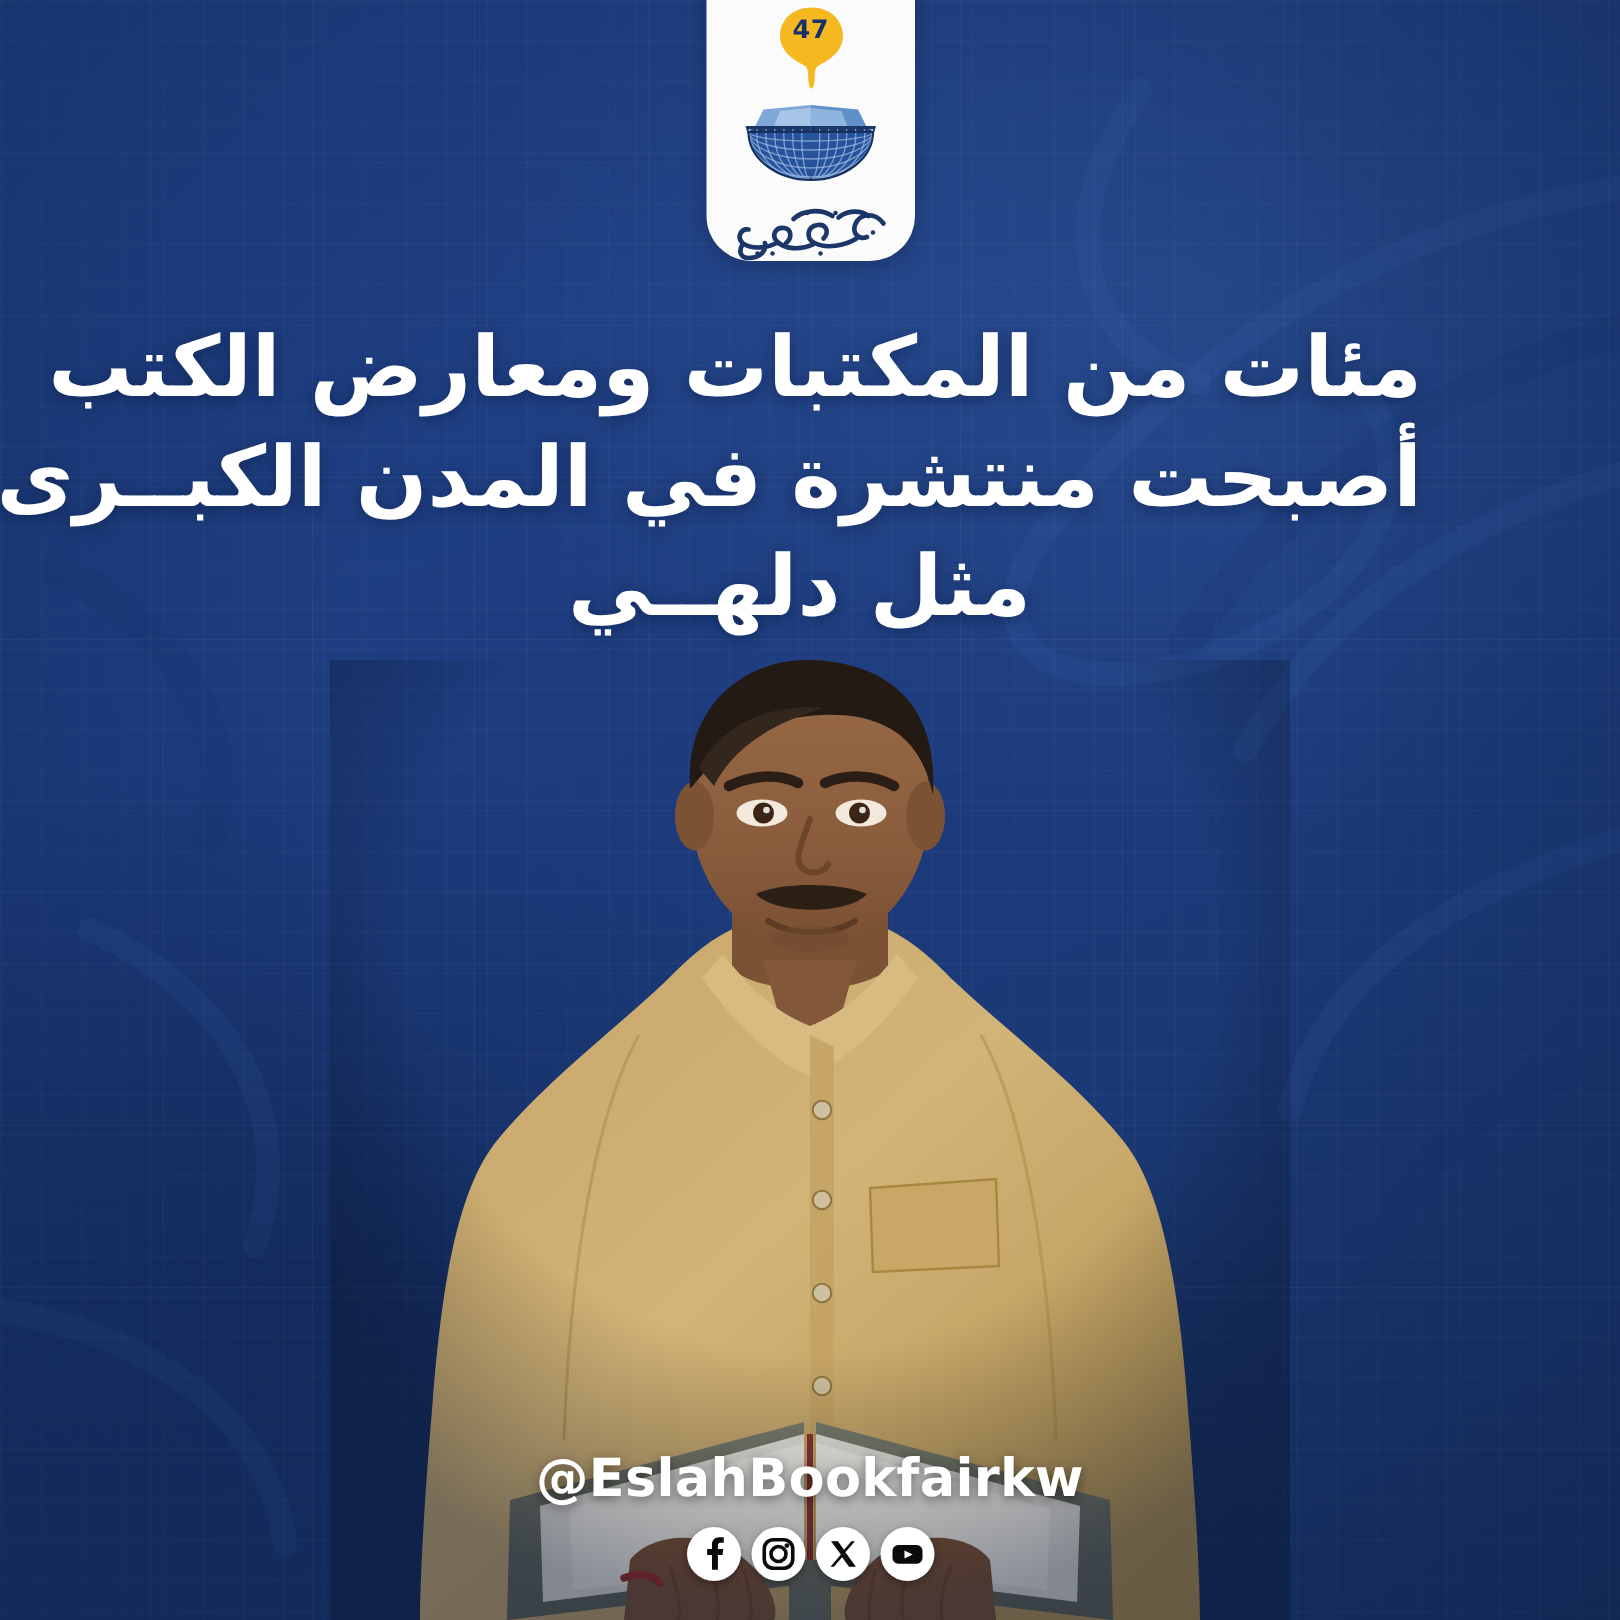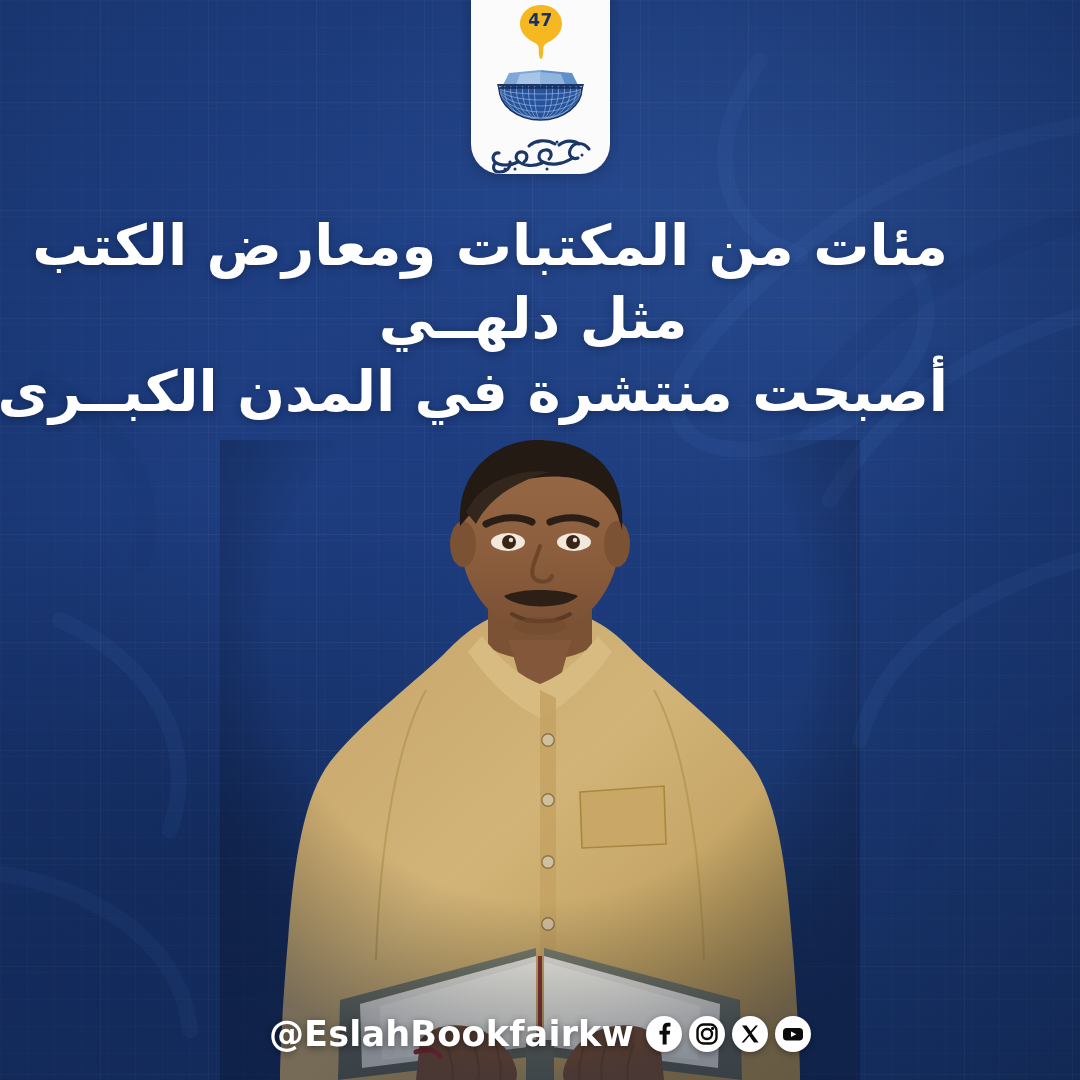--- a/index.html
+++ b/index.html
@@ -61,21 +61,21 @@
   .headline .ln{display:block;white-space:nowrap;}
 
   
   .person{position:absolute;left:50%;transform:translateX(-50%);
     bottom:0;width:640px;height:640px;}
   .person svg{display:block;width:100%;height:100%;}
 
   
   .footer{
     position:absolute;left:0;right:0;bottom:26px;
-    display:flex;align-items:center;justify-content:center;gap:12px;
+    display:flex;align-items:center;justify-content:center;gap:12px;flex-direction:column;
   }
   .handle{
     color:#fff;font-size:35px;font-weight:bold;letter-spacing:.2px;
     text-shadow:0 2px 7px rgba(0,0,0,.45);
     font-family:"DejaVu Sans","Liberation Sans",sans-serif;
   }
   .socials{display:flex;align-items:center;gap:7px;}
   .sicon{width:36px;height:36px;border-radius:50%;background:#fff;
     display:flex;align-items:center;justify-content:center;
     box-shadow:0 2px 6px rgba(0,0,0,.35);}
@@ -177,22 +177,22 @@
           <circle cx="20" cy="36" r="1.5"></circle>
             <circle cx="62" cy="36" r="1.5"></circle>
           <circle cx="97" cy="22" r="1.5"></circle>
         </g>
       </svg>
     </div>
   </div>
 
   <div class="headline">
     <span class="ln">مئات من المكتبات ومعارض الكتب</span>
+    <span class="ln">أصبحت منتشرة في المدن الكبــرى</span>
     <span class="ln">مثل دلهــي</span>
-    <span class="ln">أصبحت منتشرة في المدن الكبــرى</span>
   </div>
 
   <div class="person">
     <svg viewBox="0 0 640 640">
       <defs>
         <linearGradient id="kurta" x1="0" y1="0" x2="1" y2="1">
           <stop offset="0%" stop-color="#c6a468"></stop>
           <stop offset="45%" stop-color="#d2b478"></stop>
           <stop offset="100%" stop-color="#b3924f"></stop>
         </linearGradient>

